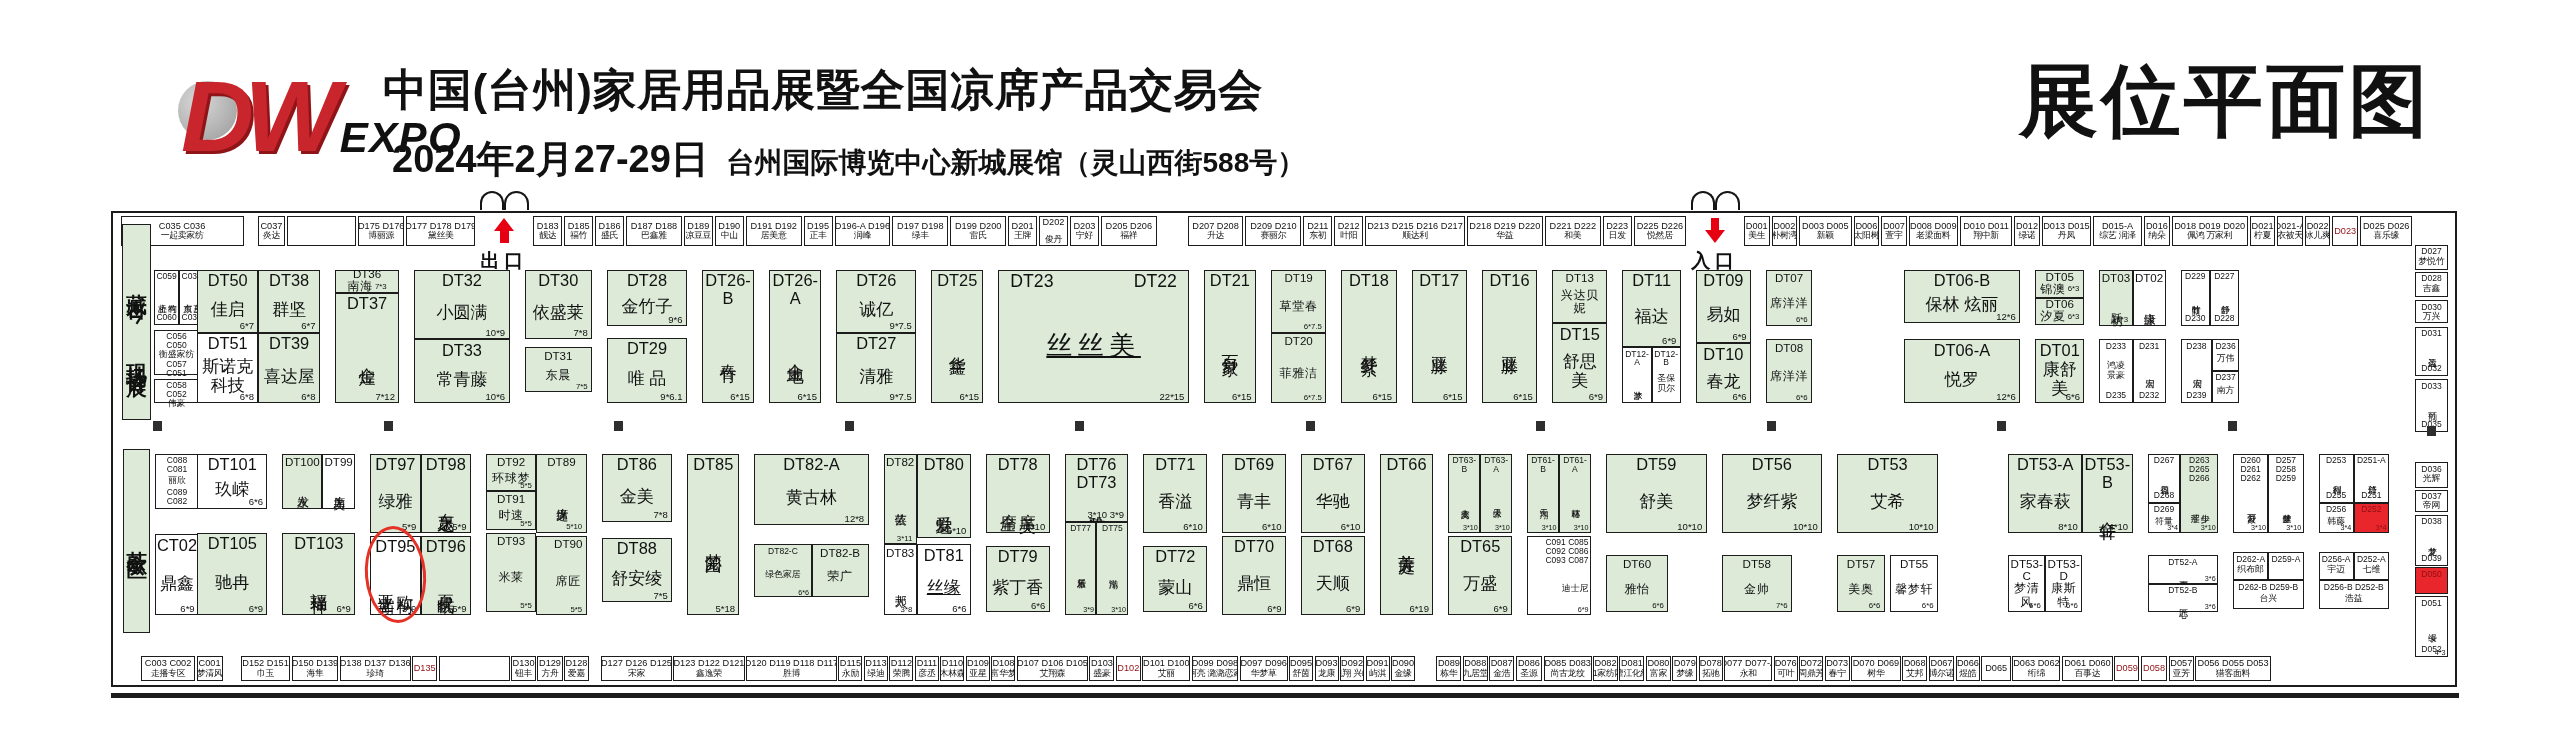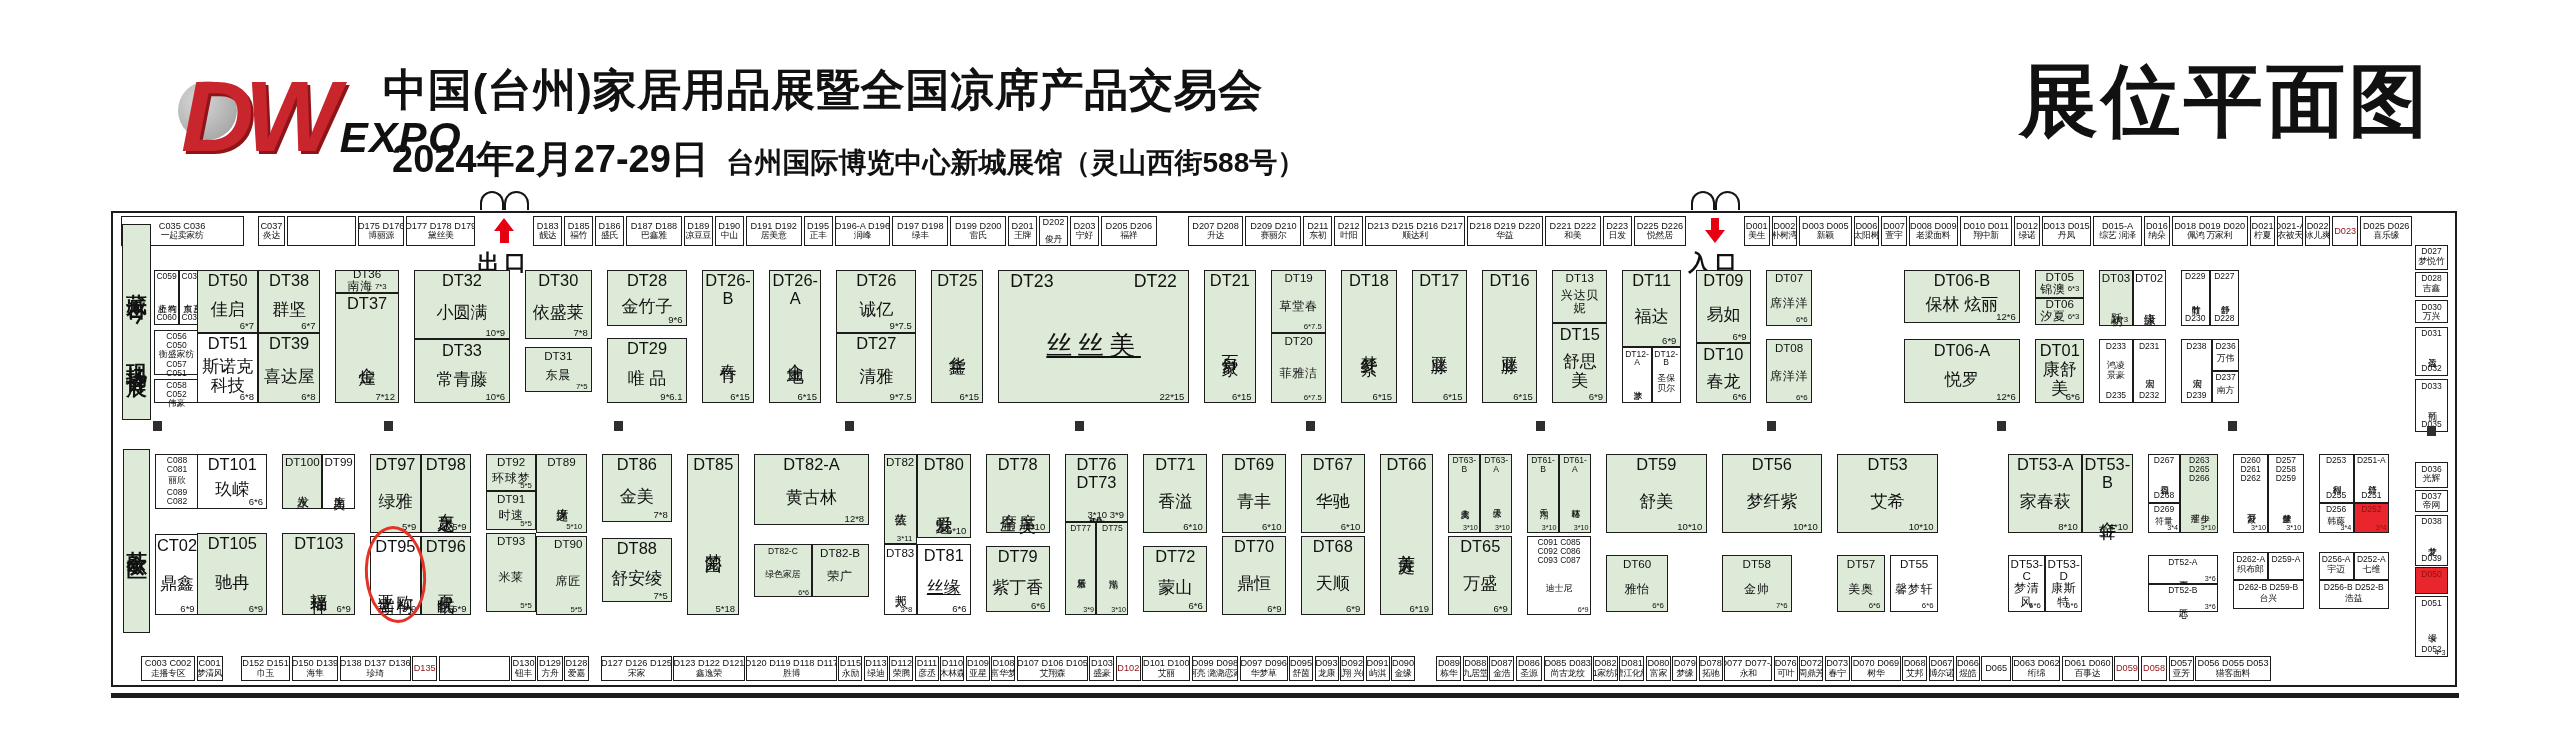--- a/index.html
+++ b/index.html
@@ -56,21 +56,21 @@
   .scell.f-r .sc{color:#8f1016}
   .gsp{background:transparent}
   .gate{position:relative;display:flex;align-items:center;justify-content:center;overflow:visible}
   .doors{position:absolute;bottom:100%;margin-bottom:5.5px;display:flex}
   .arc{width:24.5px;height:19px;border:2.4px solid #151515;border-bottom:none;border-radius:24.5px 24.5px 0 0;background:#fff}
   .arrow{display:flex;flex-direction:column;align-items:center;z-index:3}
   .tri{width:0;height:0;border-left:10.2px solid transparent;border-right:10.2px solid transparent}
   .tri-up{border-bottom:13.6px solid var(--ared)}
   .tri-down{border-top:13.6px solid var(--ared)}
   .shaft{width:8.9px;height:11.6px;background:var(--ared)}
-  .gatelbl{position:absolute;top:100%;margin-top:2px;font-size:22px;font-weight:700;letter-spacing:4.8px;white-space:nowrap}
+  .gatelbl{position:absolute;top:100%;margin-top:2px;font-size:19px;font-weight:700;letter-spacing:4.8px;white-space:nowrap}
 
   
   .band{position:absolute;display:flex;gap:15px;align-items:stretch}
   .group{display:flex;gap:0;height:100%}
   .col{display:flex;flex-direction:column;height:100%}
   .hsplit{display:flex;width:100%}
   .vstack{display:flex;flex-direction:column;width:100%}
   .vsp{width:100%;flex:0 0 auto}
 
   
@@ -992,21 +992,21 @@
                 <div class="nm">天翔</div>
                 <span class="sz">3*10</span>
               </div>
               <div class="box f-g vert sm" style="flex: 1 1 0px; height: 100%;">
                 <div class="code">DT61-A</div>
                 <div class="nm">曙林</div>
                 <span class="sz">3*10</span>
               </div>
             </div>
             <div class="vsp" style="height: 2%;"></div>
-            <div class="box f-w sm" style="height: 49%;">
+            <div class="box f-w sm" style="height: 49%; align-items: flex-end;">
               <div class="code">C091 C085
 C092 C086
 C093 C087</div>
               <div class="nm">迪士尼</div>
               <span class="sz">6*9</span>
             </div>
           </div>
         </div>
         <div class="group" style="flex: 1.5 1 0px;">
           <div class="col" style="flex: 1 1 0px;">

